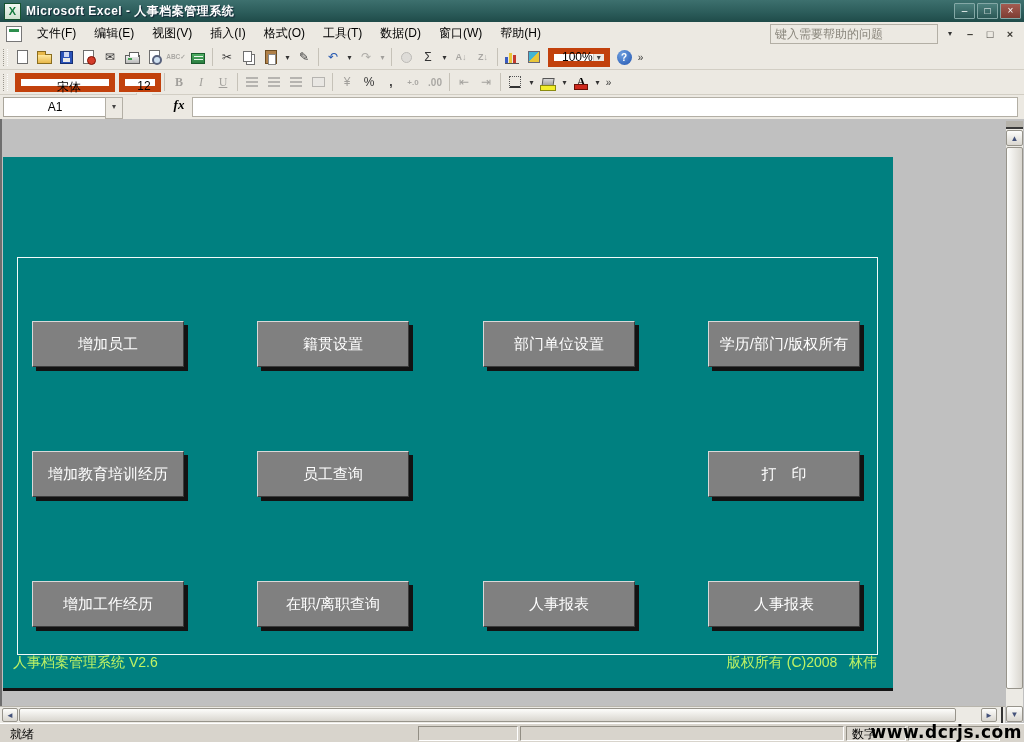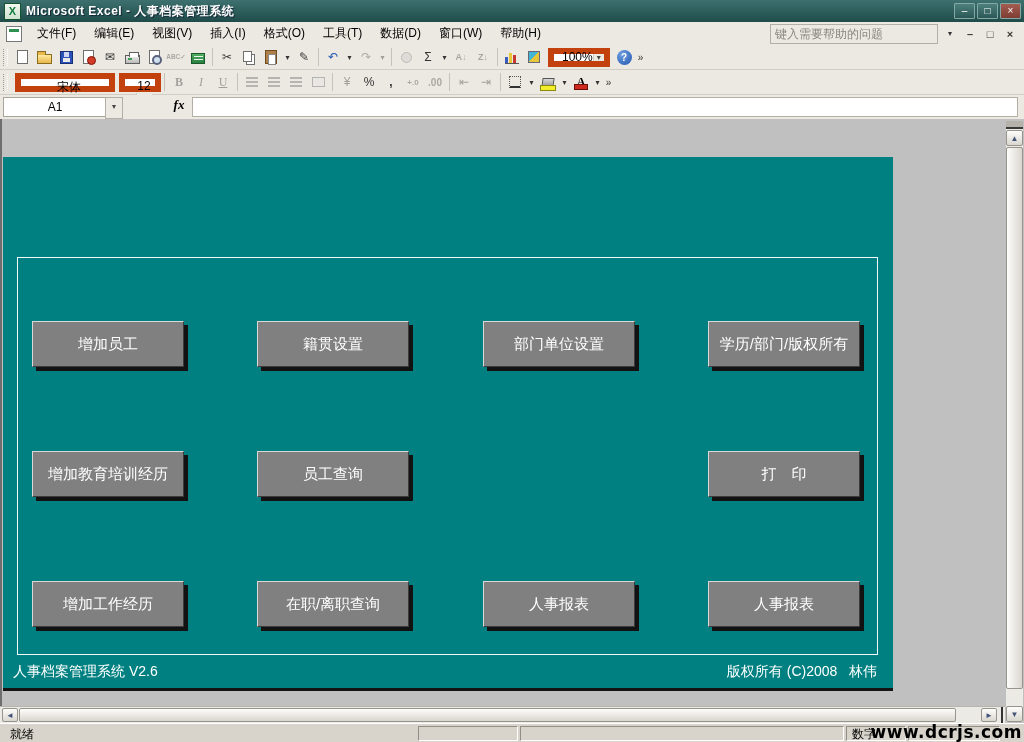--- a/index.html
+++ b/index.html
@@ -118,22 +118,22 @@
   .form-title{position:absolute;left:0;top:20px;width:100%;text-align:center;color:#fff;
     font-family:"DejaVu Serif","Liberation Serif",serif;font-size:30px;letter-spacing:4px;}
   .inner-rect{position:absolute;left:14px;top:100px;width:859px;height:396px;border:1px solid #f2faf9;}
   .fbtn{position:absolute;width:152px;height:46px;background:#808080;color:#fff;font-size:15px;
     display:flex;align-items:center;justify-content:center;cursor:pointer;font-family:inherit;
     border:1px solid;border-color:#d9d9d9 #3c3c3c #3c3c3c #d9d9d9;
     box-shadow:4px 4px 0 0 #121212;white-space:pre;}
   .p00{left:29px;top:164px}.p01{left:254px;top:164px}.p02{left:480px;top:164px}.p03{left:705px;top:164px}
   .p10{left:29px;top:294px}.p11{left:254px;top:294px}.p12{left:480px;top:294px}.p13{left:705px;top:294px}
   .p20{left:29px;top:424px}.p21{left:254px;top:424px}.p22{left:480px;top:424px}.p23{left:705px;top:424px}
-  .form-footer{position:absolute;left:10px;right:16px;bottom:7px;display:flex;
-    justify-content:space-between;color:#ffffff;font-size:14px;white-space:pre;}
+  .form-footer{position:absolute;left:10px;right:16px;bottom:16px;display:flex;
+    justify-content:space-between;color:#bef264;font-size:14px;white-space:pre;}
 
   
   .sbtn{background:linear-gradient(#fdfdfb,#d9d6cf);border:1px solid #97948b;border-radius:2px;
     color:#44527a;font-size:8px;display:flex;align-items:center;justify-content:center;cursor:pointer;
     box-sizing:border-box;padding:0;}
   .vscroll{position:absolute;right:1px;top:121px;width:17px;height:601px;background:#eceae4;}
   .vsplit{position:absolute;left:0;top:0;width:17px;height:6px;background:#b5b2aa;border-bottom:2px solid #3a3a3a;cursor:row-resize;}
   .v-up{position:absolute;left:0;top:9px;width:17px;height:16px;}
   .v-thumb{position:absolute;left:0;top:26px;width:17px;height:542px;
     background:linear-gradient(90deg,#fdfdfb,#d9d6cf);border:1px solid #97948b;border-radius:2px;cursor:grab;box-sizing:border-box;}

